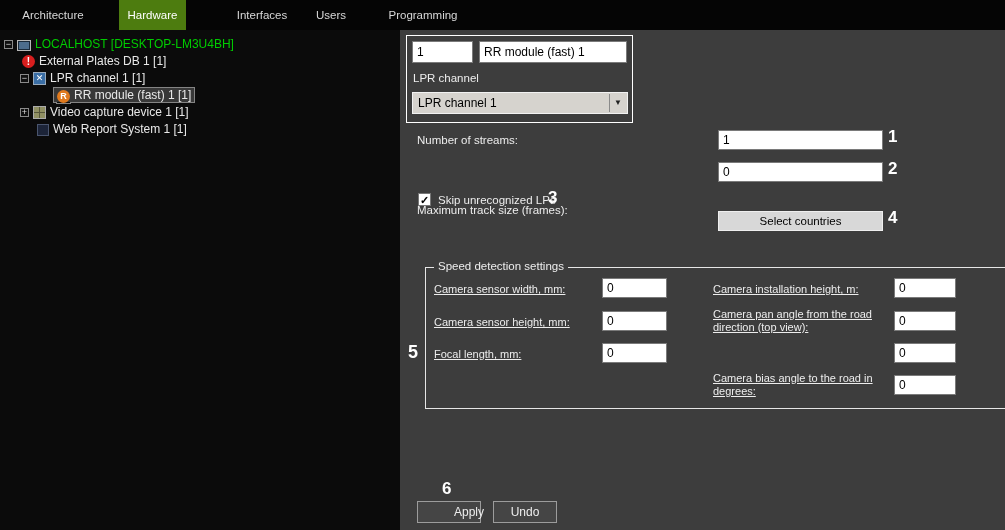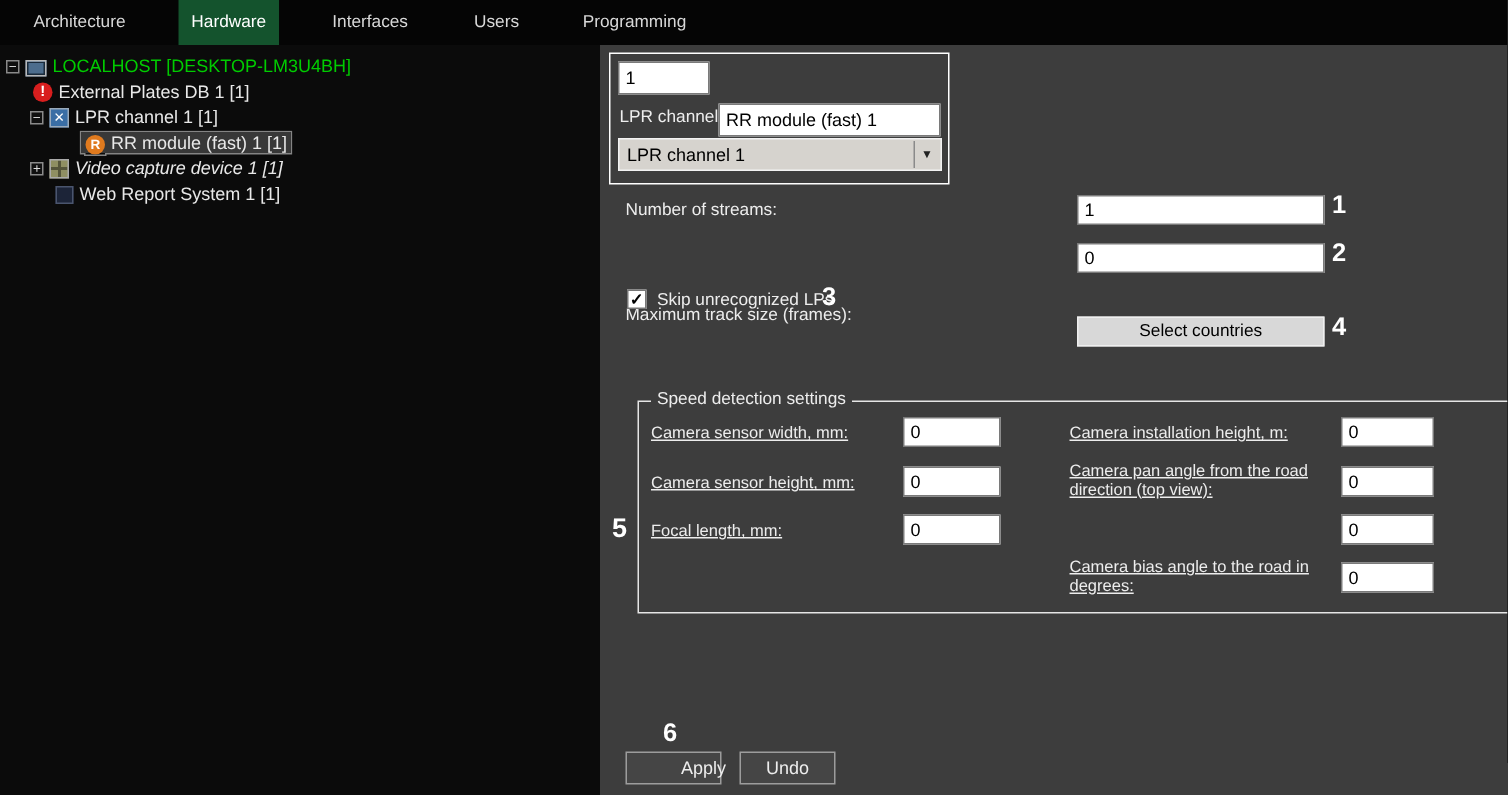--- a/index.html
+++ b/index.html
@@ -4,21 +4,21 @@
 <style>
   * { box-sizing: border-box; margin: 0; padding: 0; }
   html,body { background:#222; }
   body { font-family: "Liberation Sans", sans-serif; }
   .app { position:relative; width:1005px; height:530px; background:#0b0b0b; overflow:hidden; }
 
   
   .topbar { position:absolute; left:0; top:0; width:1005px; height:30px; background:#050505; }
   .tab { position:absolute; top:0; height:30px; line-height:30px; text-align:center;
          color:#d8d8d8; font-size:11.5px; cursor:default; }
-  .tab.active { background:#14532d; color:#ffffff; }
+  .tab.active { background:#4d7c0f; color:#ffffff; }
 
   
   .tree { position:absolute; left:0; top:30px; width:400px; height:500px; background:#0b0b0b; padding-top:6px; }
   .trow { height:17px; line-height:17px; font-size:12px; color:#e8e8e8; white-space:nowrap; }
   .trow > * { vertical-align:middle; }
   .exp { display:inline-block; width:9px; height:9px; border:1px solid #8a8a8a; background:#101010;
          color:#dddddd; font-size:9px; line-height:7px; text-align:center; margin-right:4px; }
   .icn { display:inline-block; width:13px; height:13px; margin-right:4px; text-align:center; }
   .icn-computer { width:14px; height:11px; border:1px solid #b8b8b8; background:#4d6d8d;
                   box-shadow: inset 0 0 0 1px #1a2a3a; margin-top:1px; }
@@ -61,51 +61,51 @@
             font-family:"Liberation Sans",sans-serif; font-size:12px; padding:1px 4px; width:65px; height:20px; }
 </style>
 </head>
 <body>
 
 <div class="app">
 
   <div class="topbar">
     <div class="tab" style="left:14px;width:78px;">Architecture</div>
     <div class="tab active" style="left:119px;width:67px;">Hardware</div>
-    <div class="tab" style="left:204px;width:68px;text-align:right;">Interfaces</div>
+    <div class="tab" style="left:228px;width:68px;">Interfaces</div>
     <div class="tab" style="left:306px;width:50px;">Users</div>
     <div class="tab" style="left:382px;width:82px;">Programming</div>
   </div>
 
   <div class="tree">
     <div class="trow" style="padding-left:4px;">
       <span class="exp">−</span><span class="icn icn-computer"></span><span class="green">LOCALHOST [DESKTOP-LM3U4BH]</span>
     </div>
     <div class="trow" style="padding-left:22px;">
       <span class="icn icn-excl">!</span><span>External Plates DB 1 [1]</span>
     </div>
     <div class="trow" style="padding-left:20px;">
       <span class="exp">−</span><span class="icn icn-lpr">✕</span><span>LPR channel  1 [1]</span>
     </div>
     <div class="trow" style="padding-left:54px;">
       <span class="sel"><span class="icn icn-rr">R</span><span>RR module (fast) 1 [1]</span></span>
     </div>
-    <div class="trow" style="padding-left:20px;font-style:italic;">
+    <div class="trow" style="padding-left:20px;">
       <span class="exp">+</span><span class="icn icn-vid"></span><span>Video capture device 1 [1]</span>
     </div>
     <div class="trow" style="padding-left:37px;">
       <span class="icn icn-web"></span><span>Web Report System 1 [1]</span>
     </div>
   </div>
 
   <div class="panel">
 
     <div class="idbox">
       <input class="tinput" style="left: 5px; top: 5px; width: 61px; height: 22px;" value="1">
-      <input class="tinput" style="left: 72px; top: 5px; width: 148px; height: 22px; margin-top: 28px;" value="RR module (fast) 1">
+      <input class="tinput" style="left: 72px; top: 5px; width: 148px; height: 22px;" value="RR module (fast) 1">
       <div class="flabel" style="left:6px;top:36px;">LPR channel</div>
       <div class="dd">
         <span>LPR channel  1</span>
         <span class="dd-arrow">▼</span>
       </div>
     </div>
 
     <div class="flabel" style="left:17px;top:104px;">Number of streams:</div>
     <input class="tinput" style="left: 318px; top: 100px; width: 165px; height: 20px;" value="1">
     <div class="ann" style="left:488px;top:97px;">1</div>

